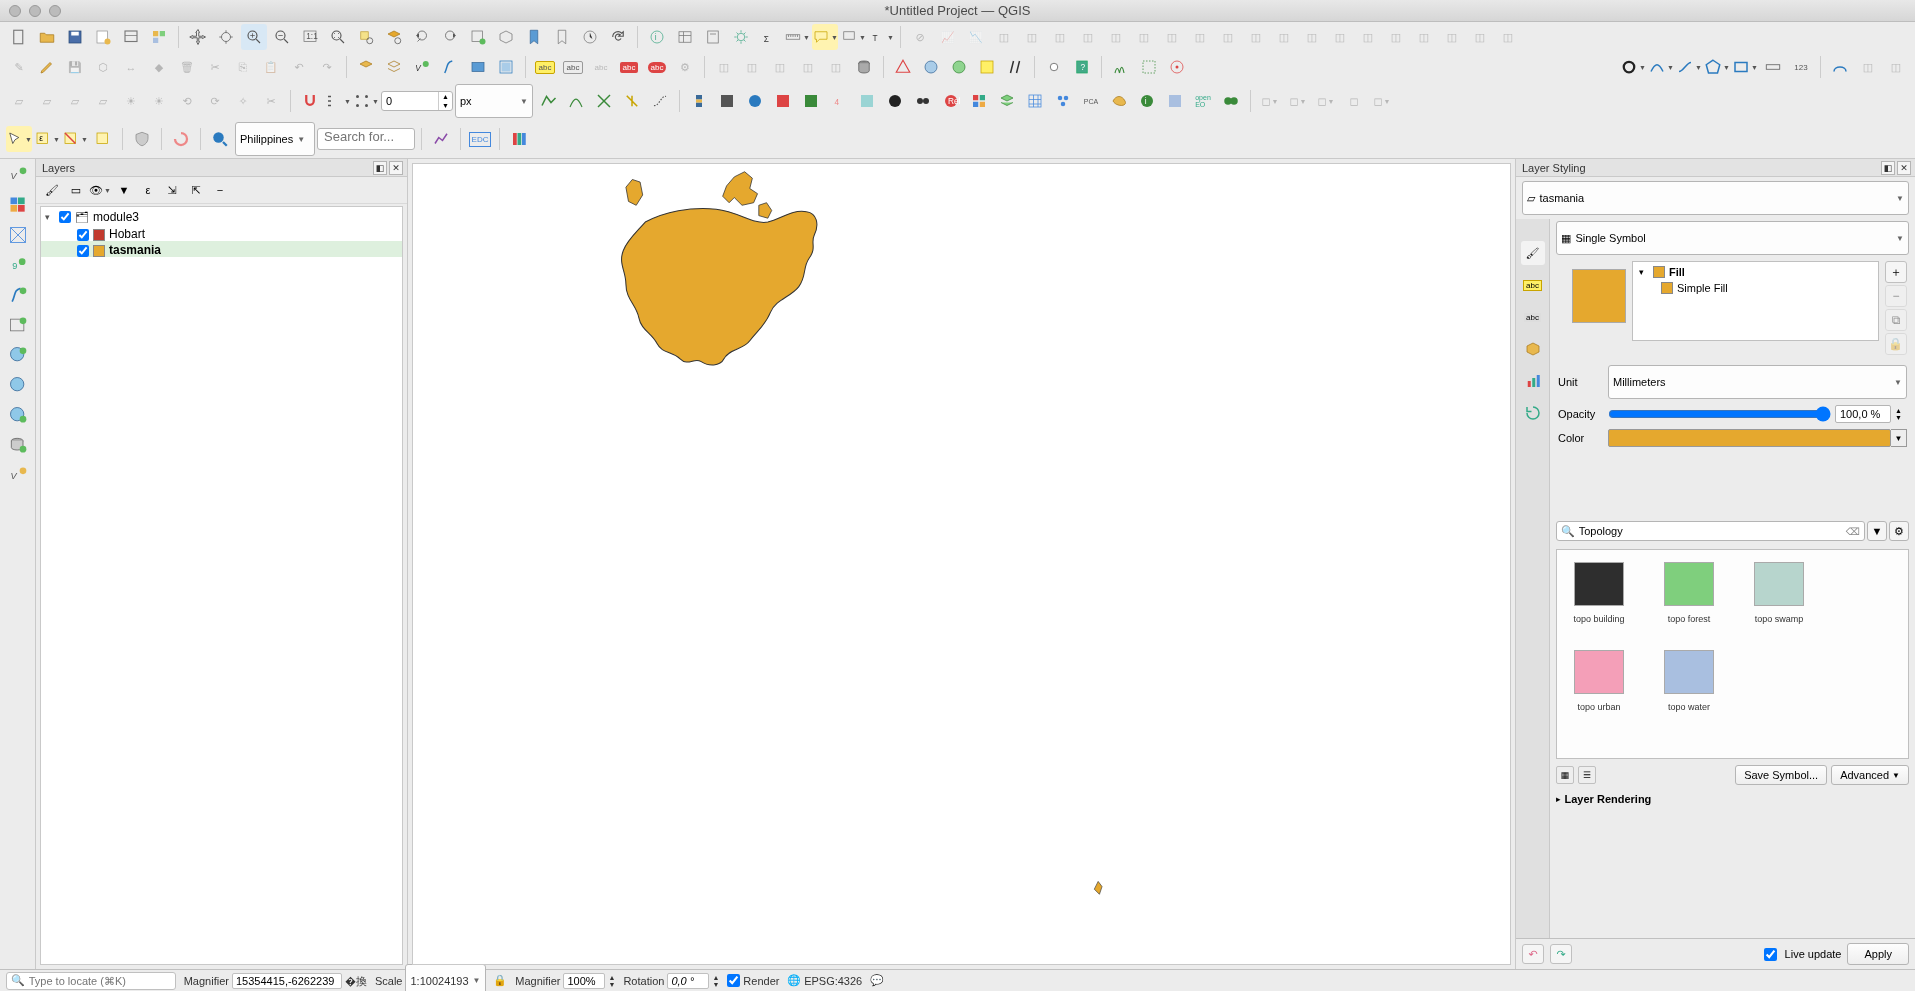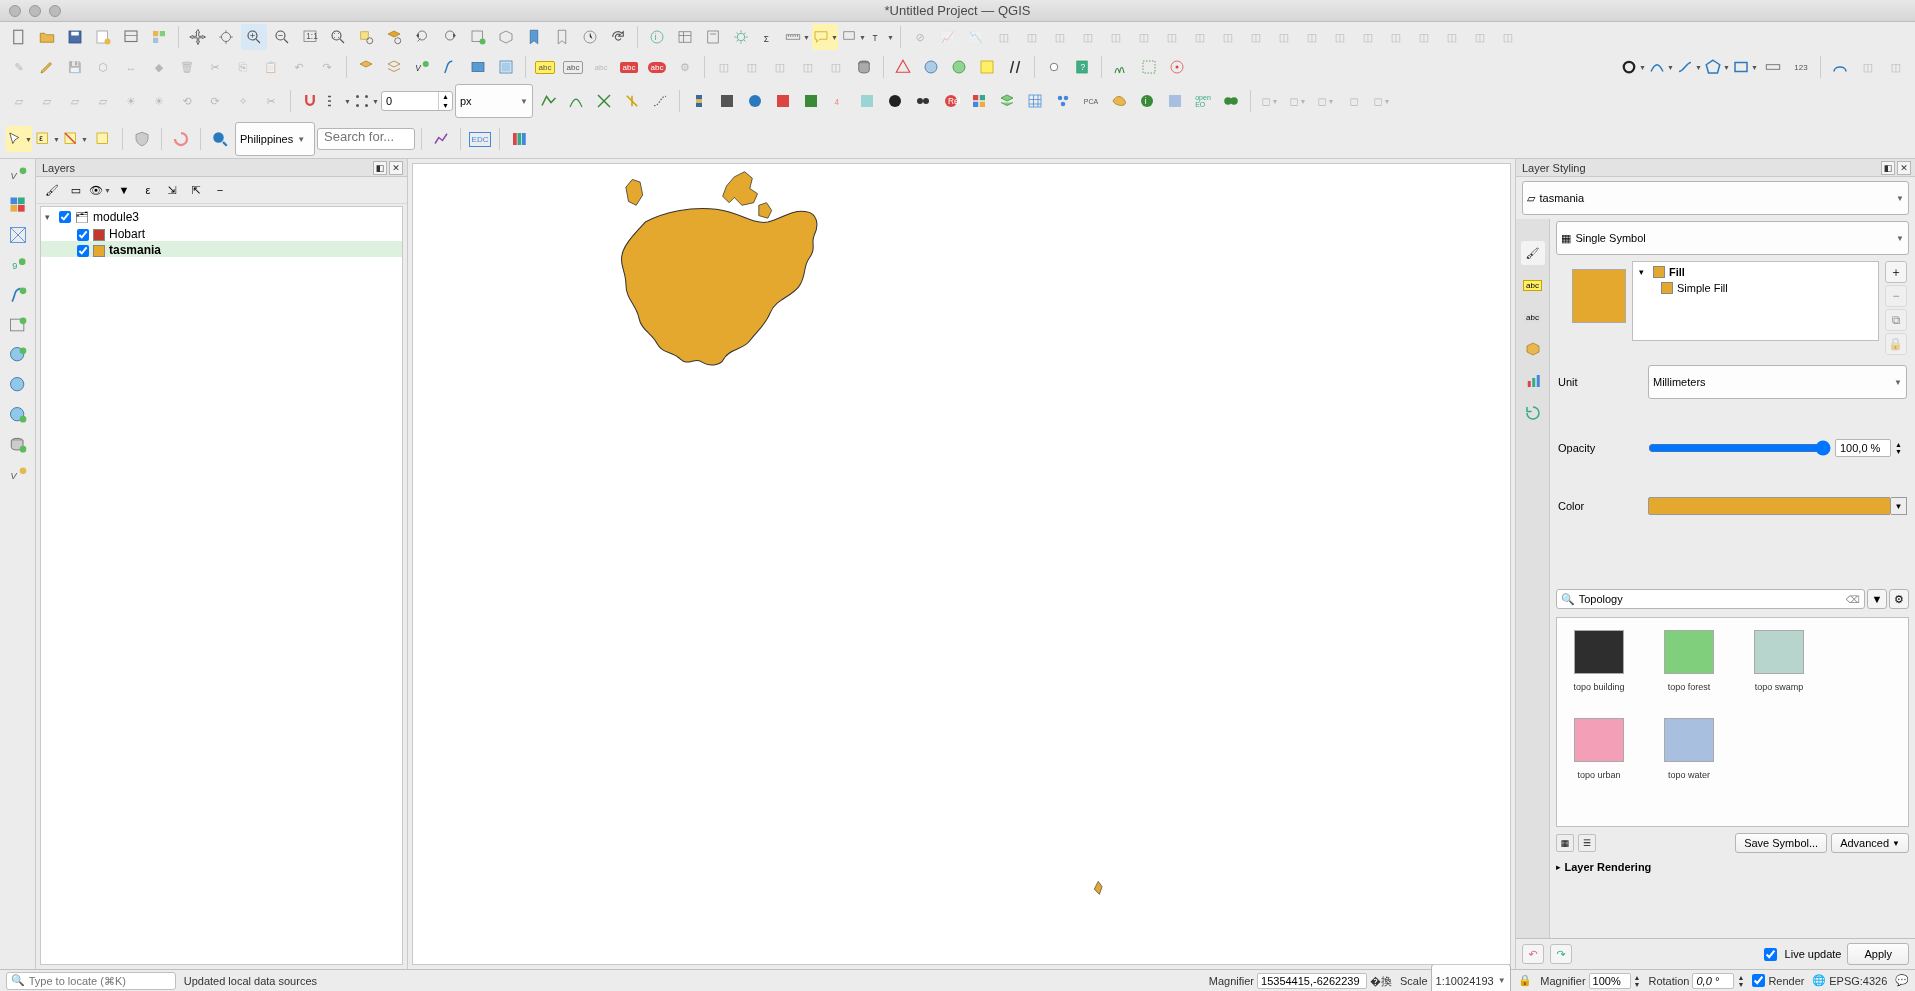--- a/index.html
+++ b/index.html
@@ -66,21 +66,21 @@
   .symbol-type-row { display:flex; margin: 2px 6px; }
   .symbol-type-row .combo{ flex:1; height:20px;}
   .symbol-box { display:flex; margin:4px 6px; gap:6px; align-items:flex-start;}
   .preview-sw { width:54px; height:54px; background:#e5a82e; border:1px solid #aaa; margin: 8px 0 0 16px;}
   .sym-tree { flex:1; border:1px solid #c0c0c0; background:#fff; height:80px; padding:2px;}
   .sym-tree-row{ display:flex; align-items:center; gap:4px; height:16px; padding-left:4px; cursor:pointer;}
   .sym-tree-row .twisty{width:10px;font-size:9px;}
   .sym-tree-row .sw{ width:12px;height:12px; background:#e5a82e; border:1px solid #888;}
   .sym-side-btns{ width:24px; display:flex;flex-direction:column; gap:2px;}
   .sym-side-btns button{ width:22px;height:22px; border:1px solid #c0c0c0; background:#f5f5f5; border-radius:3px; cursor:pointer; font-size:12px;}
-  .prop-grid{ margin:6px 8px; display:grid; grid-template-columns: 50px 1fr; row-gap:6px; align-items:center; font-size:11px;gap:40px;}
+  .prop-grid{ margin:6px 8px; display:grid; grid-template-columns: 50px 1fr; row-gap:6px; align-items:center; font-size:11px;}
   .prop-grid .slider-wrap{ display:flex; align-items:center; gap:4px;}
   .prop-grid input[type=range]{ flex:1; }
   .prop-grid .opval{ border:1px solid #b5b5b5; background:#fff; height:18px; width:56px; display:flex; align-items:center; padding:0 4px; border-radius:2px;}
   .color-btn{ flex:1; height:18px; background:#e5a82e; border:1px solid #999; border-radius:2px; position:relative; cursor:pointer;}
   .color-dd{ width:16px;height:18px; border:1px solid #999; border-left:none; background:#eee; display:flex;align-items:center;justify-content:center; font-size:8px; cursor:pointer;}
   .style-search{ margin:8px 6px 4px 6px; display:flex; gap:2px;}
   .style-search .sinput{ flex:1; border:1px solid #b5b5b5; background:#fff; height:20px; border-radius:3px; display:flex; align-items:center; padding:0 4px; gap:4px;}
   .style-search .sinput input{ border:none; outline:none; flex:1; background:transparent; font-size:11px;}
   .style-search .sinput .clr{ color:#888; cursor:pointer; font-size:10px;}
   .style-search .aux{ width:20px;height:20px; border:1px solid #b5b5b5; background:#f5f5f5; border-radius:3px; display:flex;align-items:center;justify-content:center; cursor:pointer;}
@@ -1088,21 +1088,20 @@
       <button class="apply"><span>Apply</span></button>
     </div>
   </div>
 </div>
 
 <div class="statusbar">
   <div class="locator">
     <span>🔍</span>
     <input type="text" placeholder="Type to locate (⌘K)" style="">
   </div>
-  <div class="msg">Updated local data sources</div>
   <div class="field">
     <span>Magnifier</span>
     <input type="text" style="width: 110px;" value="15354415,-6262239">
     <span style="cursor:pointer;">�換</span>
   </div>
   <div class="field">
     <span>Scale</span>
     <div class="combo" style="height:17px;">
       <span>1:10024193</span>
       <span class="caret">▼</span>

